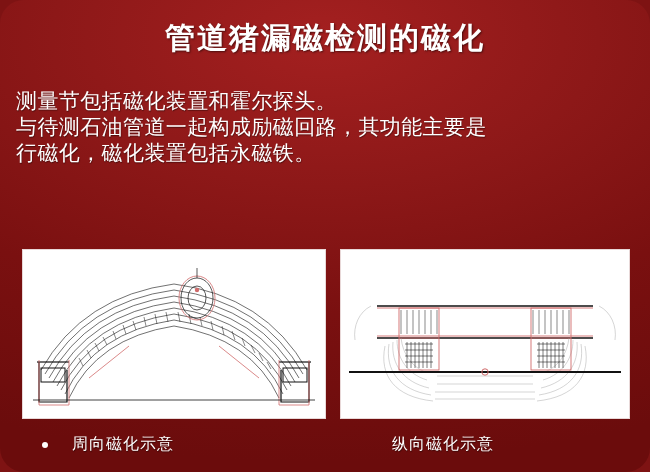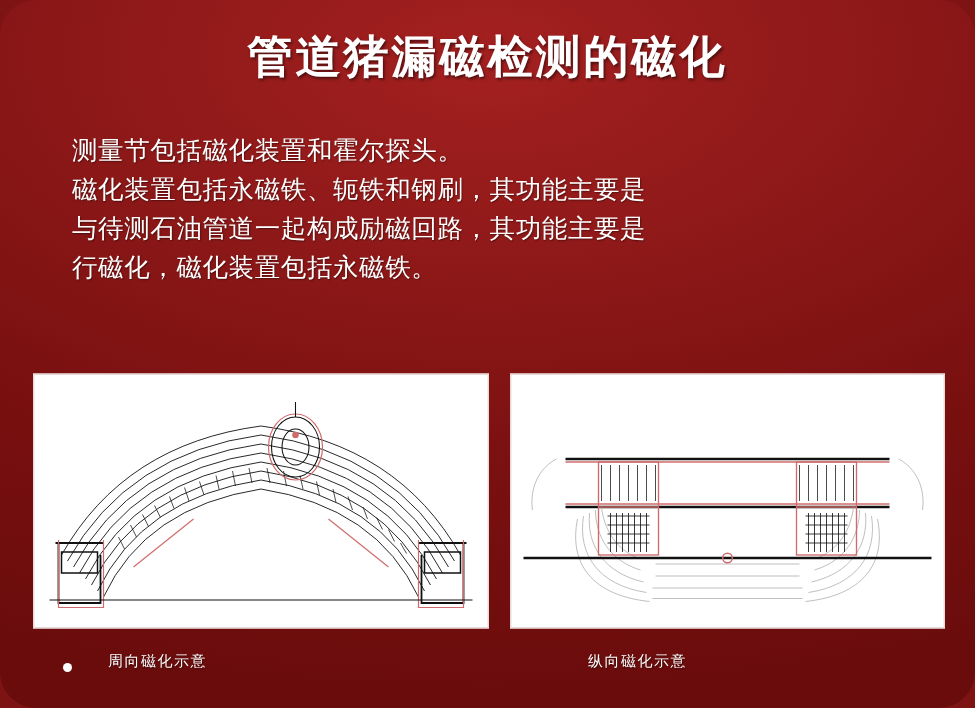--- a/index.html
+++ b/index.html
@@ -32,25 +32,25 @@
     color: #ffffff;
     font-family: "DejaVu Serif", serif;
     font-size: 30px;
     font-weight: bold;
     letter-spacing: 2px;
     text-shadow: 1px 1px 2px rgba(0,0,0,0.5);
   }
   .body-text {
     position: absolute;
     top: 88px;
-    left: 48px;
+    left: 16px;
     width: 596px;
     color: #ffffff;
-    font-family: Liberation Sans, sans-serif;
-    font-size: 17px;
+    font-family: Liberation Serif, serif;
+    font-size: 21px;
     line-height: 26px;
     letter-spacing: 0.4px;
     text-shadow: 0.5px 0.5px 1px rgba(0,0,0,0.45);
   }
   .body-text p {
     margin: 0;
   }
   .figures {
     position: absolute;
     top: 249px;
@@ -79,21 +79,21 @@
     display: block;
   }
   .captions {
     position: absolute;
     top: 430px;
     left: 0;
     width: 574px;
     height: 42px;
     color: #ffffff;
     font-family: Liberation Sans, sans-serif;
-    font-size: 10px;
+    font-size: 16px;
   }
   .cap-bullet {
     position: absolute;
     left: 42px;
     top: 12px;
     width: 6px;
     height: 6px;
     background: #ffffff;
     border-radius: 50%;
   }
@@ -114,21 +114,20 @@
 </style>
 </head>
 <body>
 
 <div class="slide">
 
   <div class="title">管道猪漏磁检测的磁化</div>
 
   <div class="body-text">
     <p>测量节包括磁化装置和霍尔探头。</p>
-    <p>磁化装置包括永磁铁、轭铁和钢刷，其功能主要是</p>
     <p>与待测石油管道一起构成励磁回路，其功能主要是</p>
     <p>行磁化，磁化装置包括永磁铁。</p>
   </div>
 
   <div class="figures">
 
     <div class="fig fig-left">
       <svg width="302" height="168" viewBox="0 0 302 168">
         <rect x="0" y="0" width="302" height="168" fill="#ffffff"></rect>
         <g stroke="#111111" stroke-width="0.6" fill="none">

